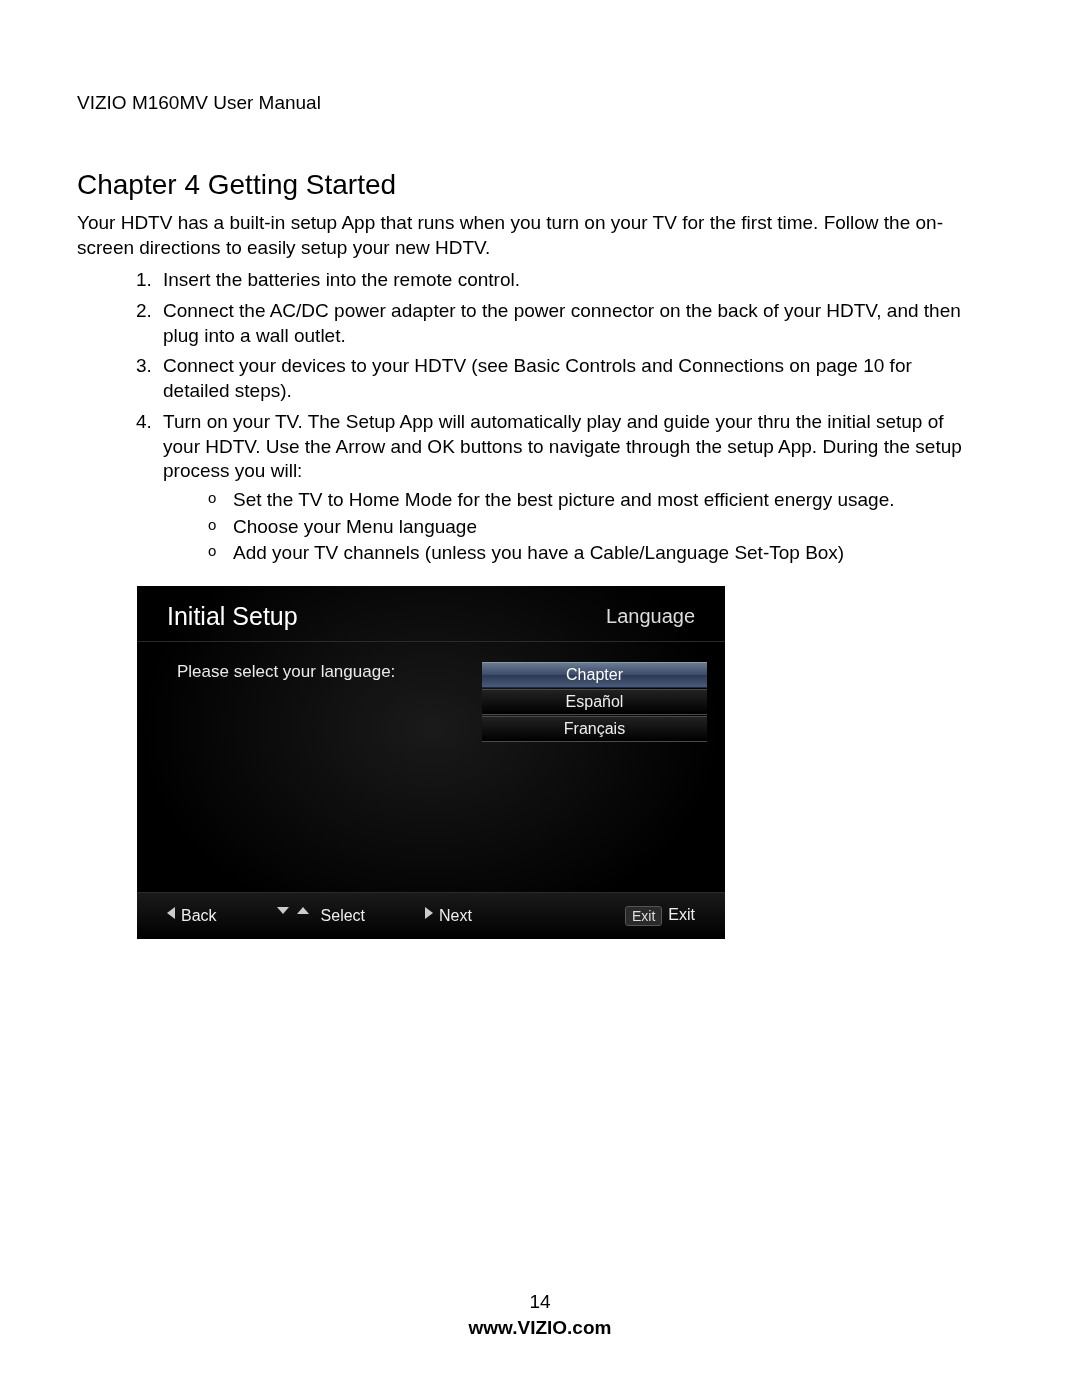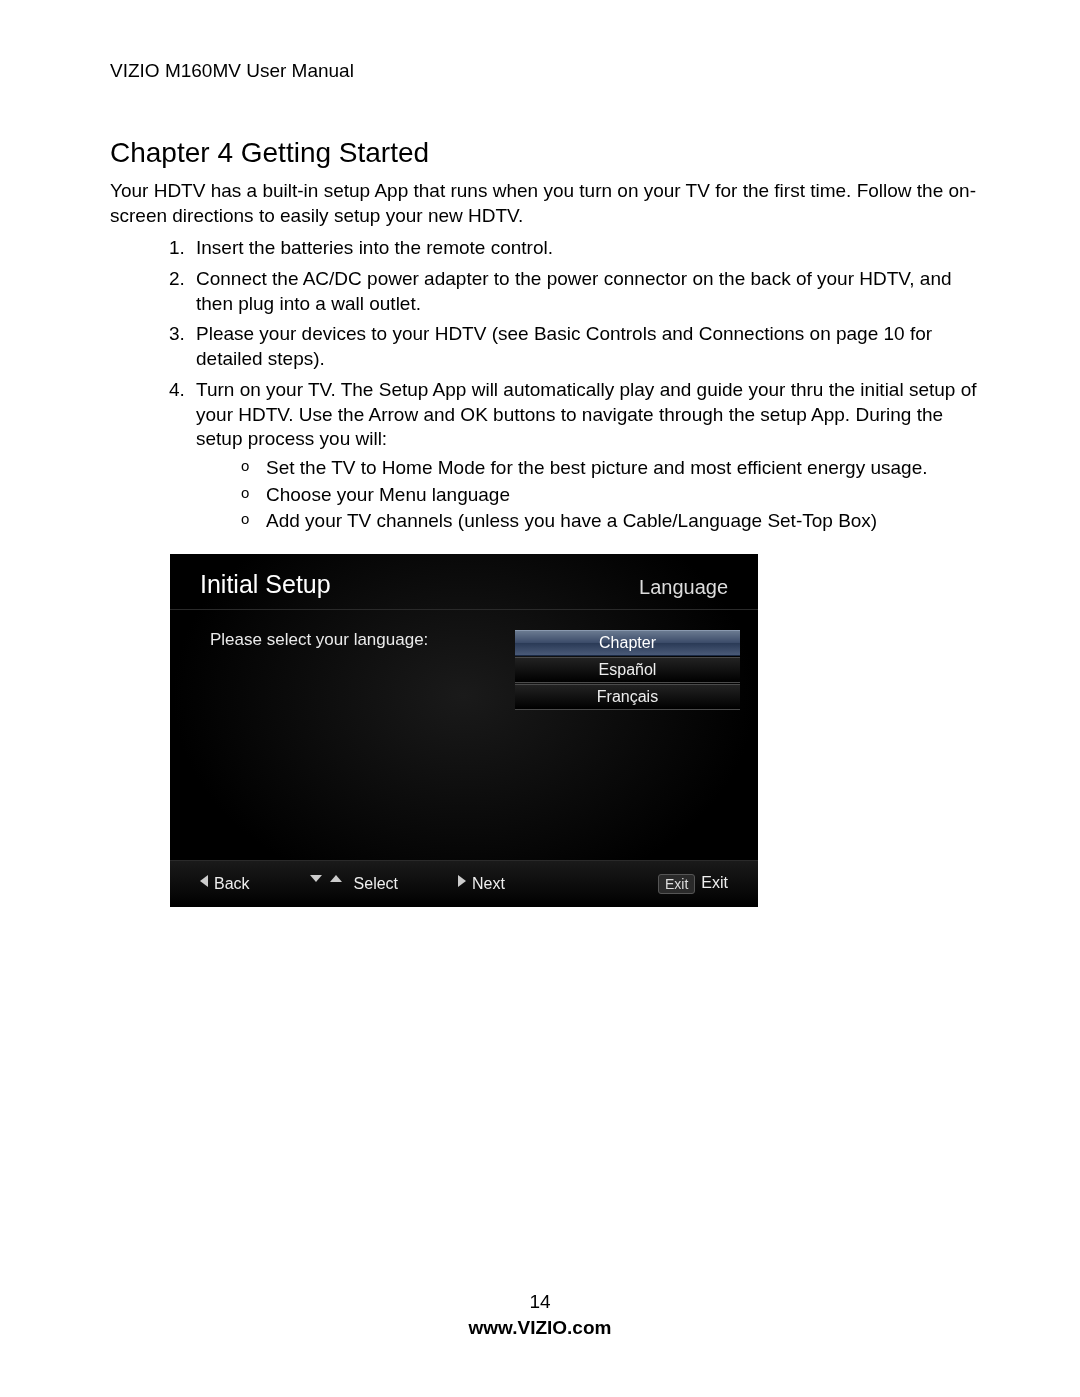--- a/index.html
+++ b/index.html
@@ -7,21 +7,22 @@
     padding: 0;
     background: #fff;
     font-family: Arial, Helvetica, sans-serif;
     color: #000;
     width: 1080px;
     height: 1397px;
     box-sizing: border-box;
     position: relative;
   }
   .page {
-    padding: 60px 100px 0 110px;
+    padding: 60px 100px 0 77px;
+    margin-top: 32px;
   }
   .header {
     font-size: 19px;
     margin-bottom: 55px;
   }
   h1.chapter {
     font-size: 28px;
     font-weight: normal;
     margin: 0 0 10px 0;
   }
@@ -66,21 +67,21 @@
     height: 353px;
     background: radial-gradient(ellipse at 50% 40%, #1a1a1a 0%, #000 70%);
     color: #e6e6e6;
     font-family: "Segoe UI", Arial, sans-serif;
     position: relative;
     box-sizing: border-box;
   }
   .tv-header {
     display: flex;
     justify-content: space-between;
-    align-items: flex-end;
+    align-items: center;
     padding: 16px 30px 10px 30px;
     border-bottom: 1px solid #2a2a2a;
   }
   .tv-title {
     font-size: 25px;
     color: #fff;
   }
   .tv-section {
     font-size: 20px;
     color: #ddd;
@@ -173,21 +174,21 @@
   <div class="header">VIZIO M160MV User Manual</div>
 
   <h1 class="chapter">Chapter 4 Getting Started</h1>
 
   <p class="intro">Your HDTV has a built-in setup App that runs when you turn on your TV for the first time. Follow the on-screen directions to easily setup your new HDTV.</p>
 
   <ol class="steps">
     <li>Insert the batteries into the remote control.</li>
     <li>Connect the AC/DC power adapter to the power connector on the back of your HDTV, and then plug into a wall outlet.</li>
     <li>
-      <span>Please your devices to your HDTV (see </span><span class="italic">Basic Controls and Connections</span><span> on page 10 for detailed steps).</span>
+      <span>Connect your devices to your HDTV (see </span><span class="italic">Basic Controls and Connections</span><span> on page 10 for detailed steps).</span>
     </li>
     <li>
       <span>Turn on your TV. The Setup App will automatically play and guide your thru the initial setup of your HDTV. Use the Arrow and OK buttons to navigate through the setup App. During the setup process you will:</span>
       <ul class="sub">
         <li>Set the TV to Home Mode for the best picture and most efficient energy usage.</li>
         <li>Choose your Menu language</li>
         <li>Add your TV channels (unless you have a Cable/Language Set-Top Box)</li>
       </ul>
     </li>
   </ol>

